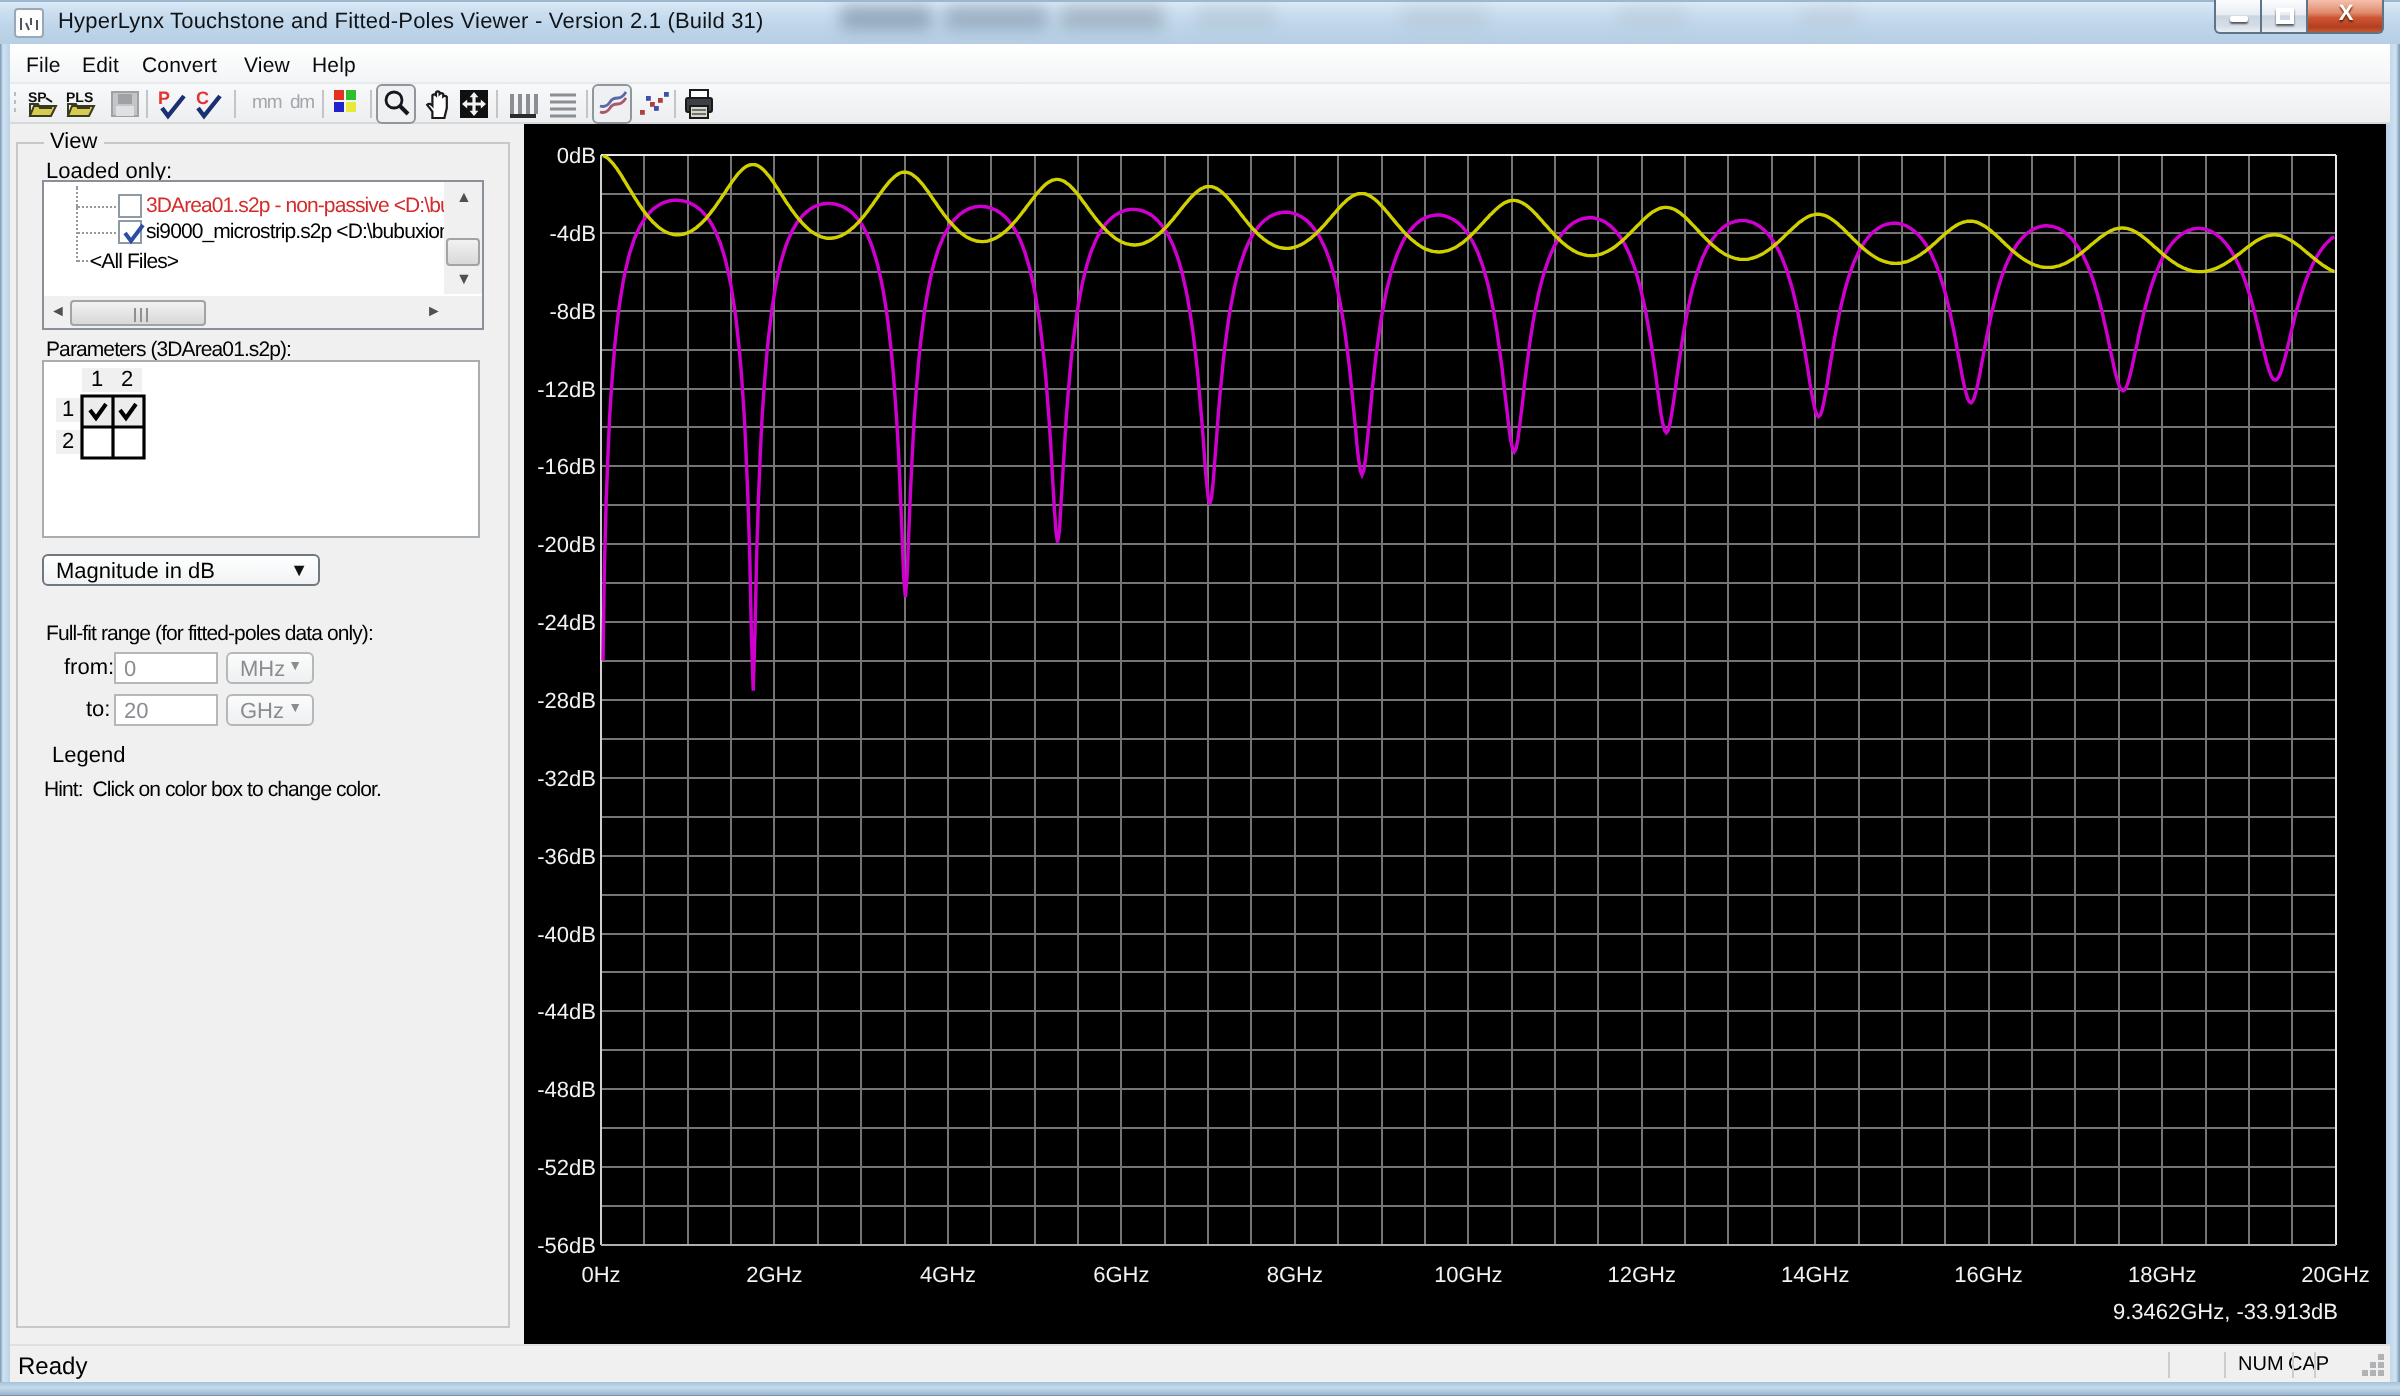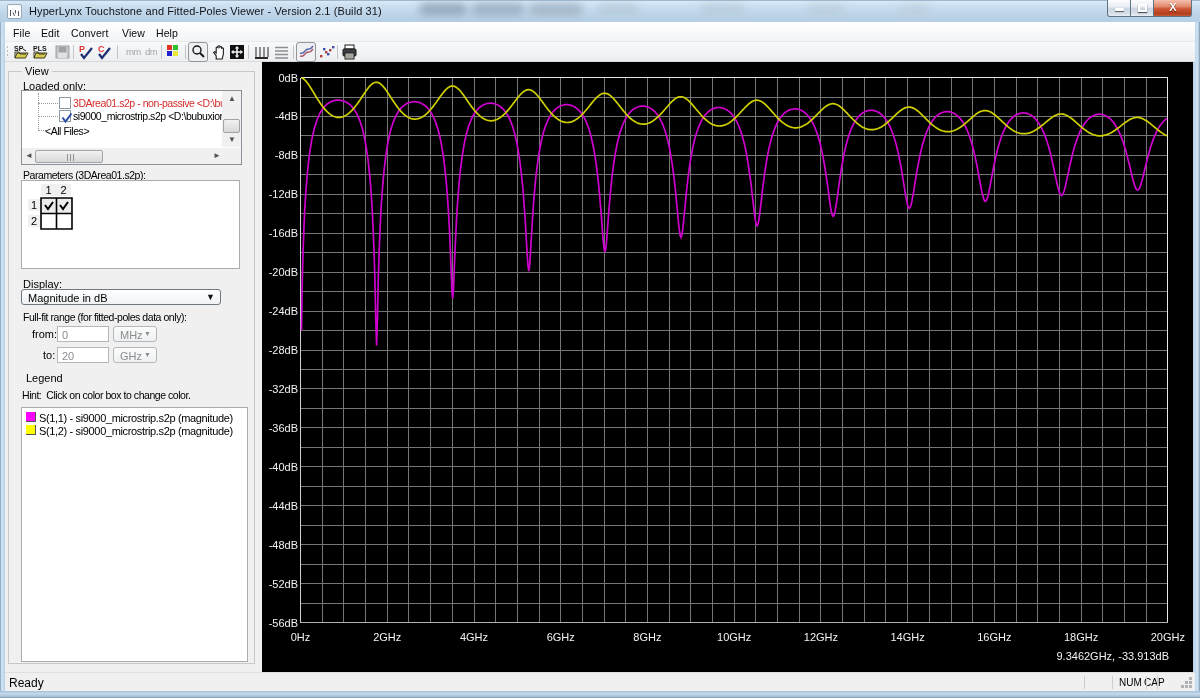--- a/index.html
+++ b/index.html
@@ -228,21 +228,21 @@
       <g stroke="#000" stroke-width="1.6" fill="none">
           <path d="M1 1 h31 v31 h-31 z M16.5 1 v31 M1 16.5 h31"></path>
         </g>
       <g stroke="#000" stroke-width="2" fill="none">
           <path d="M5 8 l3 4 l5 -7 M20 8 l3 4 l5 -7"></path>
         </g>
     </svg>
   </div>
 
   <div class="lbl" style="left:18px;top:216px">Display:</div>
-  <div class="combo" style="left:16px;top:227px;width:200px;height:16px">
+  <div class="combo" style="left:16px;top:215px;width:139px;height:16px">
       <span style="position:absolute;left:6px;top:2px">Magnitude in dB</span>
       <span style="position:absolute;right:5px;top:2px;font-size:9px;color:#111">▼</span>
     </div>
 
   <div class="lbl sm" style="left:18px;top:249px">Full-fit range (for fitted-poles data only):</div>
   <div class="lbl" style="left:27px;top:266px">from:</div>
   <div class="abs dis" style="left:52px;top:264px;width:52px;height:16px;font-size:11px">
       <span style="position:absolute;left:4px;top:2px">0</span>
     </div>
   <div class="discombo" style="left:108px;top:264px;width:44px;height:16px">
@@ -253,26 +253,20 @@
   <div class="abs dis" style="left:52px;top:285px;width:52px;height:16px;font-size:11px">
       <span style="position:absolute;left:4px;top:2px">20</span>
     </div>
   <div class="discombo" style="left:108px;top:285px;width:44px;height:16px">
       <span style="position:absolute;left:6px;top:2px">GHz</span>
       <span style="position:absolute;right:5px;top:3px;font-size:7px">▼</span>
     </div>
 
   <div class="lbl" style="left:18px;top:310px;background:#f0f0f0;padding:0 3px">Legend</div>
   <div class="lbl sm" style="left:17px;top:327px">Hint:&nbsp; Click on color box to change color.</div>
-  <div class="abs white" style="left:16px;top:345px;width:227px;height:255px;border-color:#a8adb2">
-    <div style="position:absolute;left:4px;top:4px;width:10px;height:10px;background:#ff00ff;border-right:1px solid #555;border-bottom:1px solid #555"></div>
-    <div class="lbl leg2" style="left:17px;top:4px">S(1,1) - si9000_microstrip.s2p (magnitude)</div>
-    <div style="position:absolute;left:4px;top:17px;width:10px;height:10px;background:#ffff00;border-right:1px solid #555;border-bottom:1px solid #555"></div>
-    <div class="lbl leg2" style="left:17px;top:17px">S(1,2) - si9000_microstrip.s2p (magnitude)</div>
-  </div>
 </div>
 
 <svg class="abs" id="plot" width="931" height="610" viewBox="0 0 931 610">
   <rect x="0" y="0" width="931" height="610" fill="#000"></rect>
   <g stroke-width="1" shape-rendering="crispEdges">
 <line x1="60.2" y1="15.5" x2="60.2" y2="560.5" stroke="#757575"></line>
 <line x1="81.9" y1="15.5" x2="81.9" y2="560.5" stroke="#757575"></line>
 <line x1="103.5" y1="15.5" x2="103.5" y2="560.5" stroke="#757575"></line>
 <line x1="125.2" y1="15.5" x2="125.2" y2="560.5" stroke="#757575"></line>
 <line x1="146.9" y1="15.5" x2="146.9" y2="560.5" stroke="#757575"></line>

